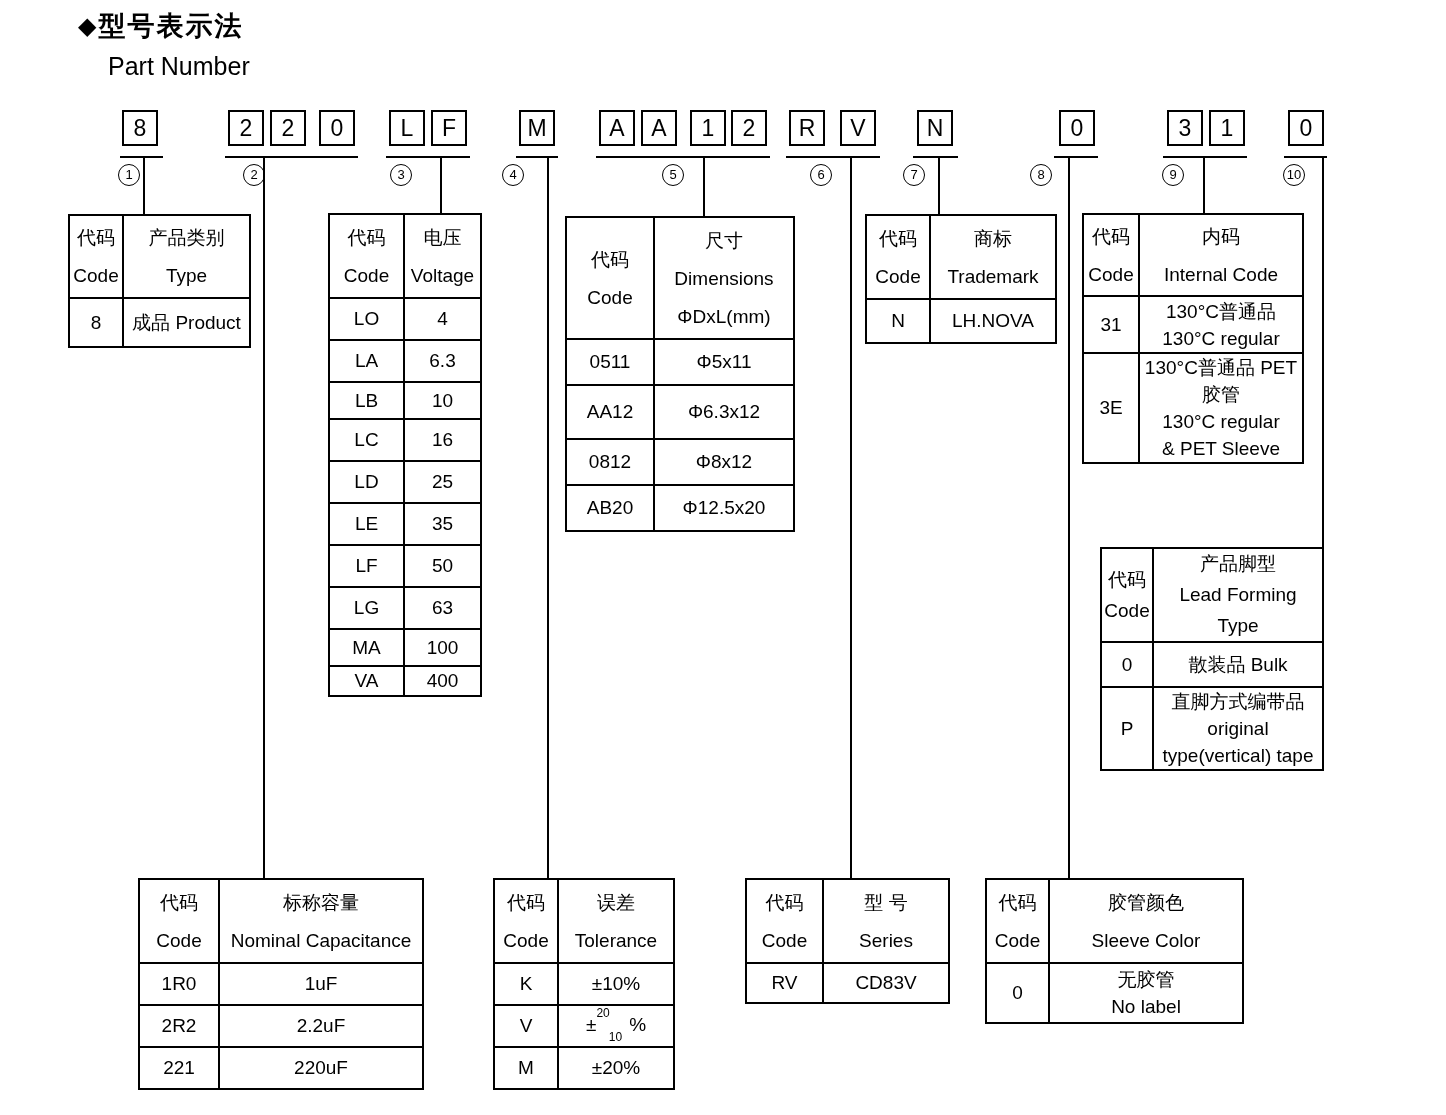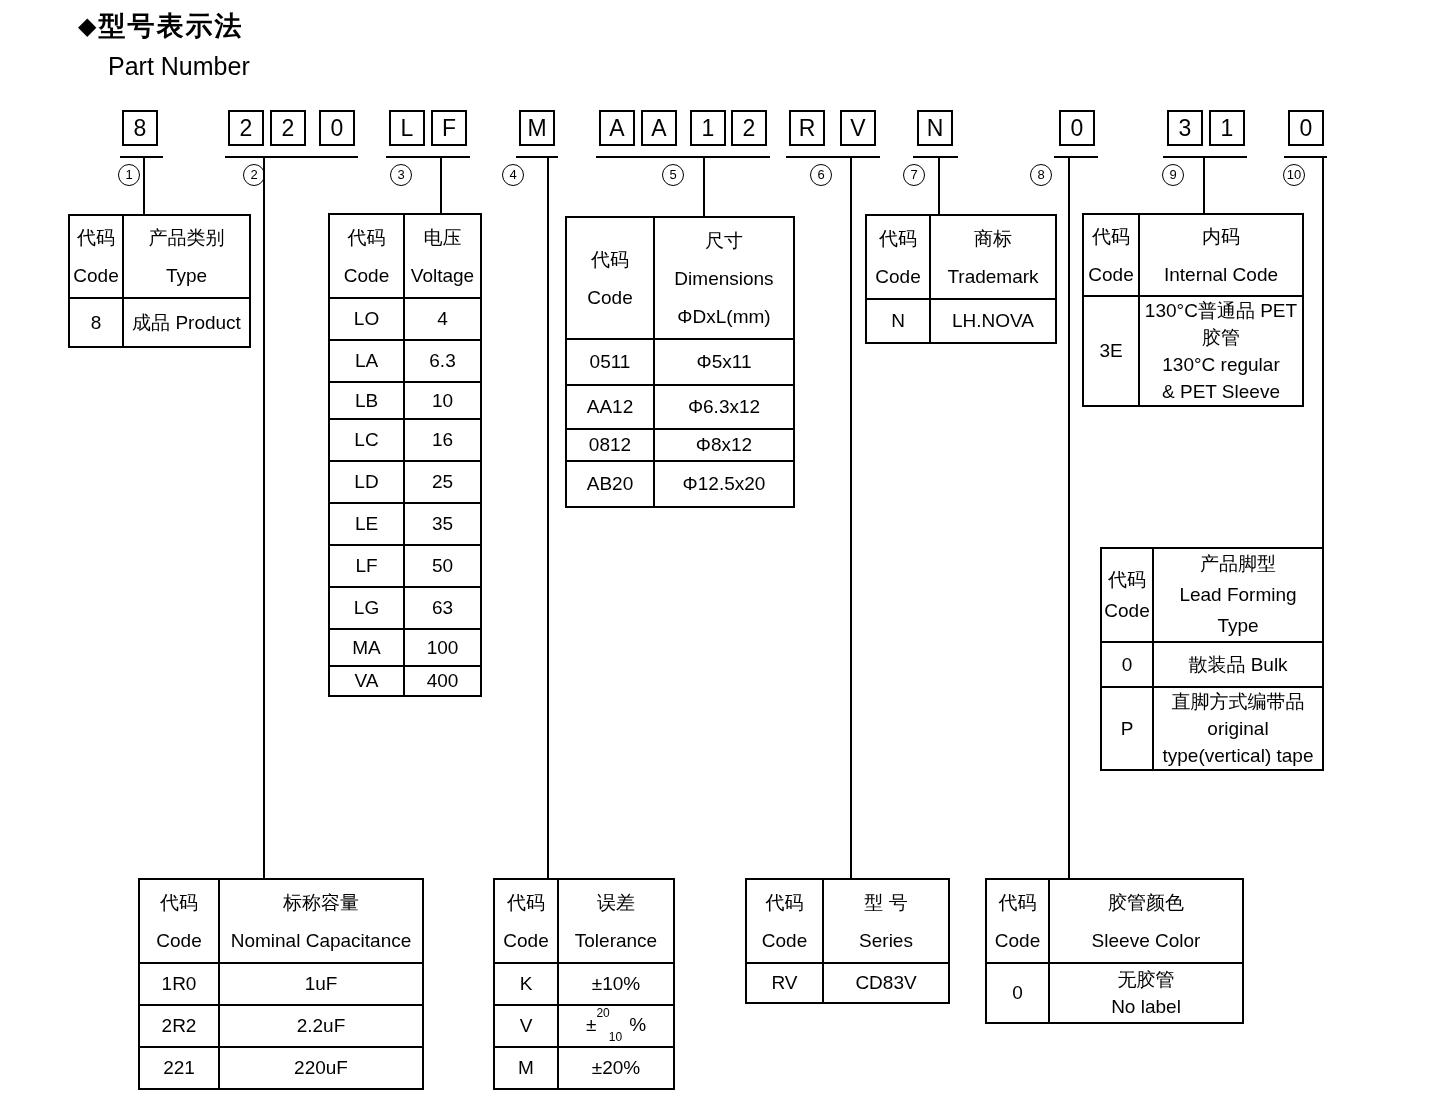--- a/index.html
+++ b/index.html
@@ -200,25 +200,25 @@
       <th>
         <div class="hl">尺寸</div>
         <div class="hl sp">Dimensions</div>
         <div class="hl sp">ΦDxL(mm)</div>
       </th>
     </tr>
     <tr style="height:46px">
           <td>0511</td>
           <td>Φ5x11</td>
         </tr>
-    <tr style="height:44px">
+    <tr style="height:54px">
           <td>AA12</td>
           <td>Φ6.3x12</td>
         </tr>
-    <tr style="height:32px">
+    <tr style="height:46px">
           <td>0812</td>
           <td>Φ8x12</td>
         </tr>
     <tr style="height:46px">
           <td>AB20</td>
           <td>Φ12.5x20</td>
         </tr>
   </tbody>
     </table>
 
@@ -253,20 +253,27 @@
     <tbody>
         <tr style="height:82px">
       <th>
         <div class="hl">代码</div>
         <div class="hl sp">Code</div>
       </th>
       <th>
         <div class="hl">内码</div>
         <div class="hl sp">Internal Code</div>
       </th>
+    </tr>
+    <tr style="height:57px">
+      <td>31</td>
+      <td class="lines">
+        <div class="ln">130°C普通品</div>
+        <div class="ln">130°C regular</div>
+      </td>
     </tr>
     <tr style="height:110px">
       <td>3E</td>
       <td class="lines">
         <div class="ln">130°C普通品 PET</div>
         <div class="ln">胶管</div>
         <div class="ln">130°C regular</div>
         <div class="ln">&amp; PET Sleeve</div>
       </td>
     </tr>

